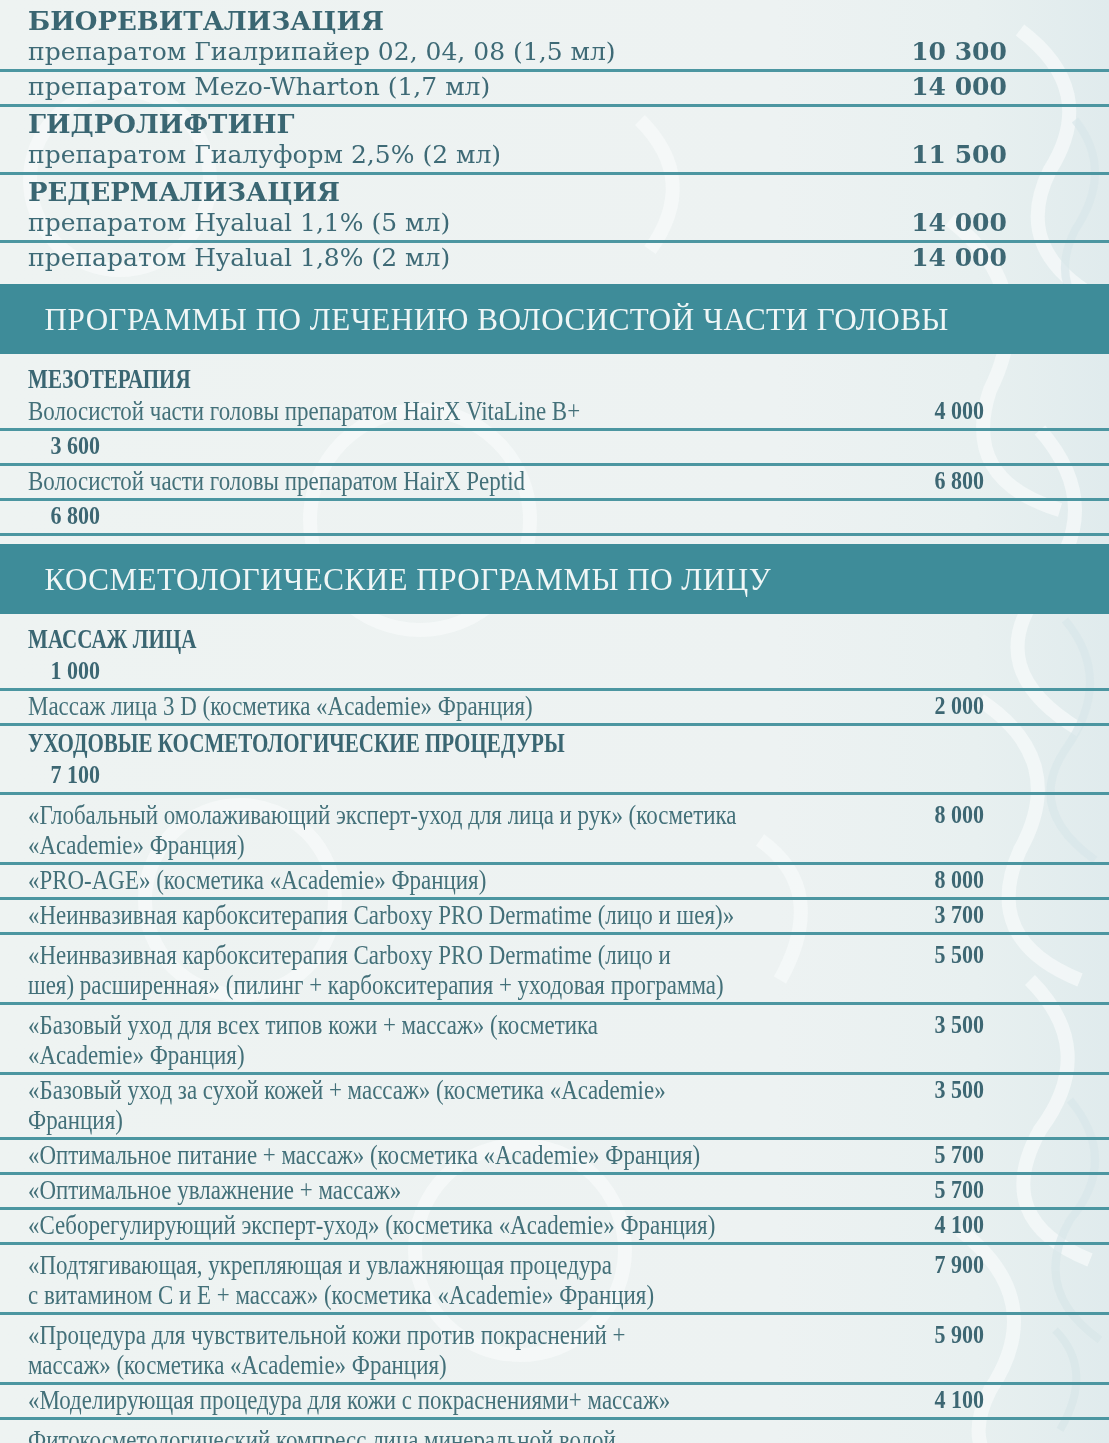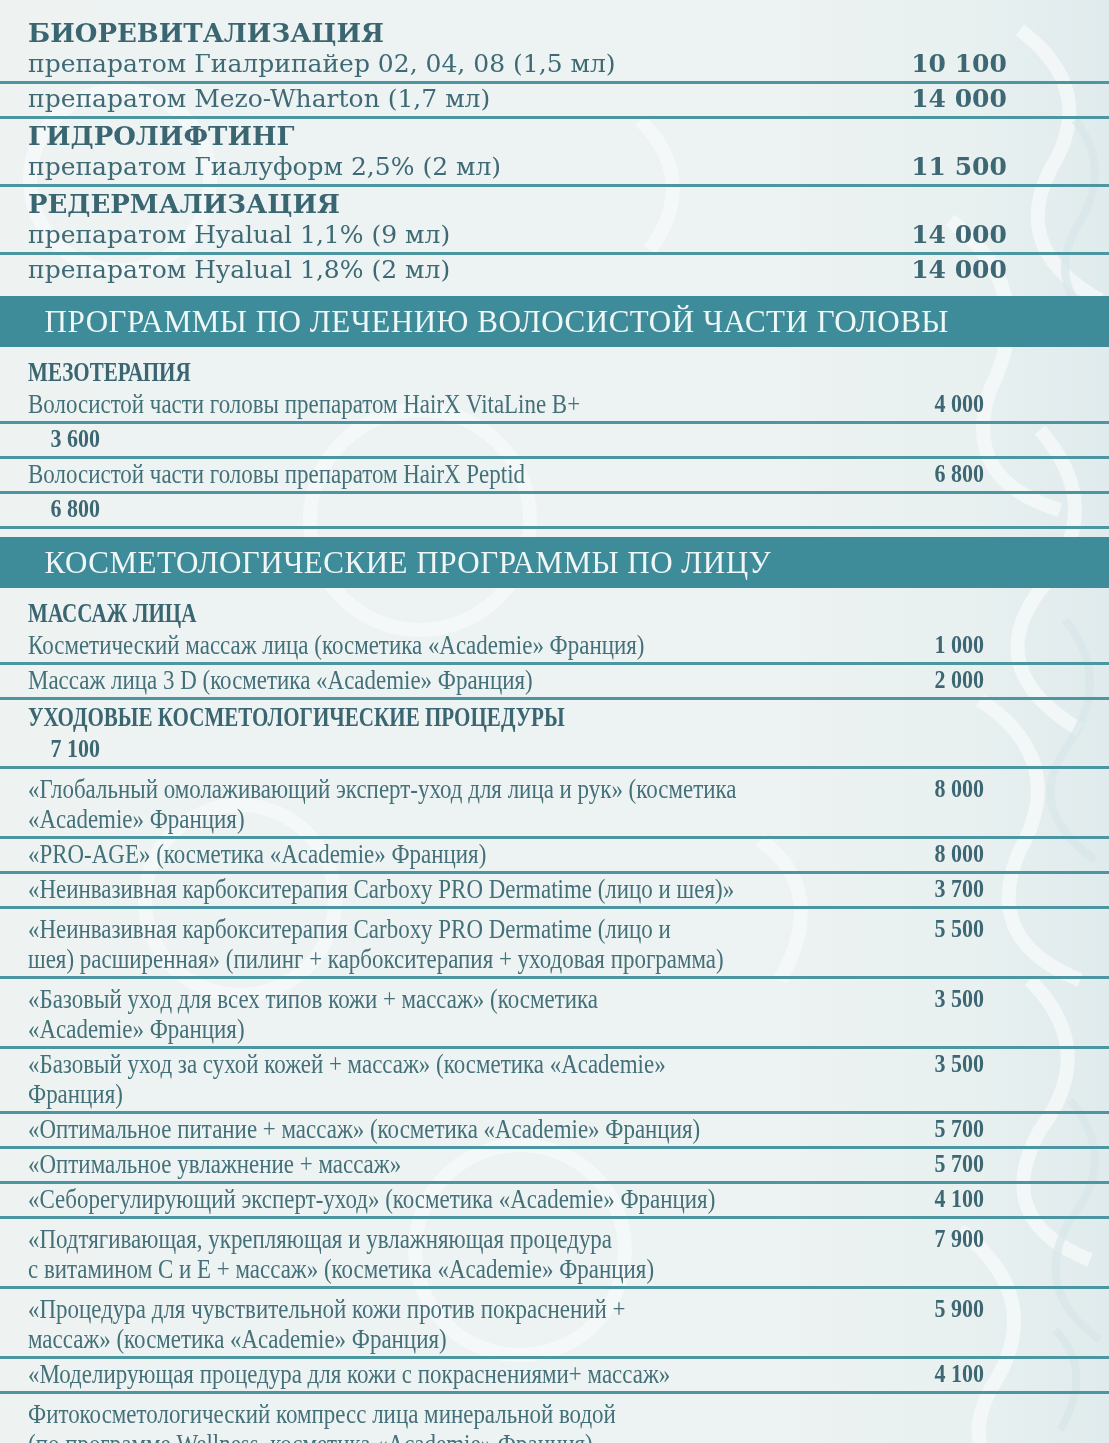--- a/index.html
+++ b/index.html
@@ -1,21 +1,21 @@
 <!DOCTYPE html>
 <html lang="ru"><head>
 <meta charset="utf-8">
 <style>
   html,body { margin:0; padding:0; background:#e9efef; }
   .page {
     position:relative;
     width:1109px; height:1443px;
     overflow:hidden;
     box-sizing:border-box;
-    padding-top:16px;
+    padding-top:4px;
     background:linear-gradient(90deg,#eef3f2 0%,#edf2f2 70%,#e8f0f0 88%,#e0ebed 100%);
     font-family:"DejaVu Serif","Liberation Serif",serif;
     color:#3e6a76;
   }
   .deco { position:absolute; inset:0; z-index:0; pointer-events:none; }
   .content { position:relative; z-index:1; }
 
   
   .hdr { padding:3px 0 2px 28px; font-weight:bold; font-size:26px; line-height:28px; color:#3a6672; }
   .hdr .t { white-space:pre-line; }
@@ -28,21 +28,21 @@
   .row.two { padding-top:5px; }
   .row .name { flex:1; padding-left:28px; font-size:25px; line-height:30px; }
   .row .price { width:150px; margin-right:75px; text-align:center; font-size:25px; line-height:30px; font-weight:bold; color:#3d6773; }
   .row .t { white-space:pre-line; }
   .row.c { font-family:Liberation Serif, serif; }
   .row.c .name { font-size:27px; color:#437079; }
   .row.c .name .t { display:inline-block; transform:scaleX(0.85); transform-origin:0 100%; }
   .row.c .price .t { display:inline-block; transform:scaleX(0.88); transform-origin:50% 100%; }
 
   
-  .banner { height:51px; margin:8px 0; background:#3e8c99; display:flex; align-items:center; color:#eff6f6; }
+  .banner { height:70px; margin:8px 0; background:#3e8c99; display:flex; align-items:center; color:#eff6f6; }
   .banner .bx {
     display:inline-block; padding-left:46px; font-size:32px; letter-spacing:0.5px;
     transform:scaleX(0.97); transform-origin:0 50%; white-space:nowrap;
     font-family:"Liberation Serif",serif;
   }
 </style>
 </head>
 <body>
 
 <div class="page">
@@ -69,39 +69,39 @@
       <path d="M1055 1330 q40 40 5 100"></path>
     </g>
   </svg>
 
   <div class="content">
 
     <div class="hdr w"><span class="t">БИОРЕВИТАЛИЗАЦИЯ</span></div>
 
     <div class="row w">
       <div class="name"><span class="t">препаратом Гиалрипайер 02, 04, 08 (1,5 мл)</span></div>
-      <div class="price"><span class="t">10 100</span></div>
+      <div class="price"><span class="t">10 300</span></div>
     </div>
 
     <div class="row w">
       <div class="name"><span class="t">препаратом Mezo-Wharton (1,7 мл)</span></div>
       <div class="price"><span class="t">14 000</span></div>
     </div>
 
     <div class="hdr w"><span class="t">ГИДРОЛИФТИНГ</span></div>
 
     <div class="row w">
       <div class="name"><span class="t">препаратом Гиалуформ 2,5% (2 мл)</span></div>
       <div class="price"><span class="t">11 500</span></div>
     </div>
 
     <div class="hdr w"><span class="t">РЕДЕРМАЛИЗАЦИЯ</span></div>
 
     <div class="row w">
-      <div class="name"><span class="t">препаратом Hyalual 1,1% (9 мл)</span></div>
+      <div class="name"><span class="t">препаратом Hyalual 1,1% (5 мл)</span></div>
       <div class="price"><span class="t">14 000</span></div>
     </div>
 
     <div class="row w nb">
       <div class="name"><span class="t">препаратом Hyalual 1,8% (2 мл)</span></div>
       <div class="price"><span class="t">14 000</span></div>
     </div>
 
     <div class="banner">
         <span class="bx">ПРОГРАММЫ  ПО ЛЕЧЕНИЮ ВОЛОСИСТОЙ ЧАСТИ ГОЛОВЫ</span>
@@ -127,21 +127,20 @@
       <div class="price"><span class="t">6 800</span></div>
     </div>
 
     <div class="banner">
         <span class="bx">КОСМЕТОЛОГИЧЕСКИЕ ПРОГРАММЫ ПО ЛИЦУ</span>
       </div>
 
     <div class="hdr c"><span class="t">МАССАЖ  ЛИЦА</span></div>
 
     <div class="row c">
-      <div class="name"><span class="t">Косметический массаж лица (косметика «Academie» Франция)</span></div>
       <div class="price"><span class="t">1 000</span></div>
     </div>
 
     <div class="row c">
       <div class="name"><span class="t">Массаж лица 3 D (косметика «Academie» Франция)</span></div>
       <div class="price"><span class="t">2 000</span></div>
     </div>
 
     <div class="hdr c"><span class="t">УХОДОВЫЕ КОСМЕТОЛОГИЧЕСКИЕ ПРОЦЕДУРЫ</span></div>
 

